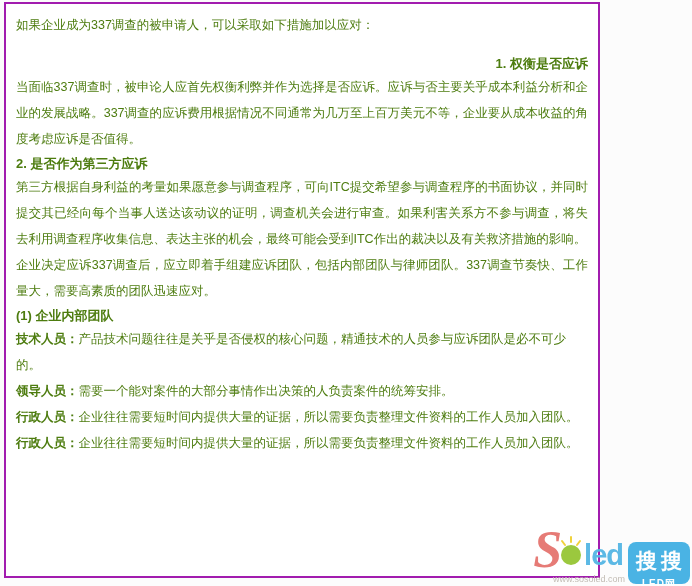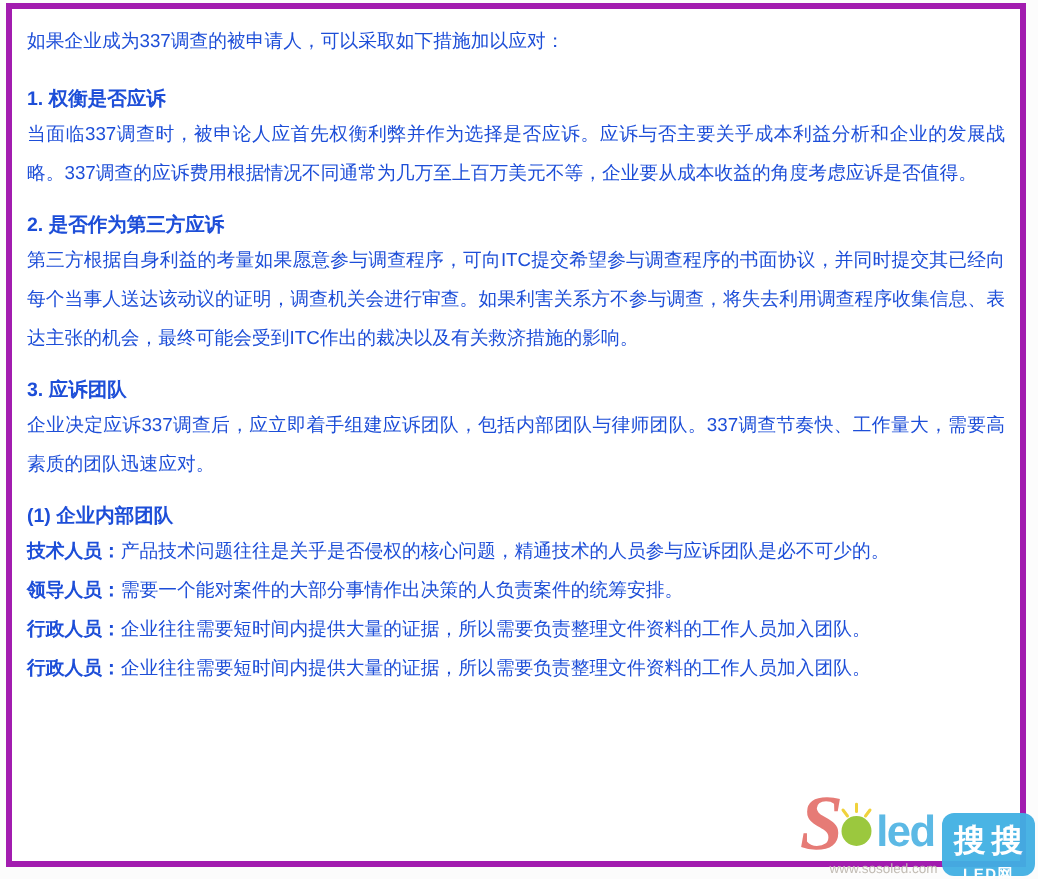--- a/index.html
+++ b/index.html
@@ -12,39 +12,39 @@
   }
   .page {
     position: absolute;
     left: 0; top: 0;
     width: 692px; height: 586px;
     background: #fcfcfc;
   }
   .content-box {
     position: absolute;
     left: 4px; top: 2px;
-    width: 680px; height: 576px;
+    width: 596px; height: 576px;
     background: #ffffff;
-    border: 4px solid #a21caf;
+    border: 2px solid #a21caf;
     padding: 8px 10px 0 10px;
     overflow: hidden;
-    color: #1d4ed8;
+    color: #4d7c0f;
   }
   .intro {
     font-size: 12.5px;
     line-height: 26px;
     margin-bottom: 16px;
   }
   .sec-heading {
     font-size: 13px;
     font-weight: bold;
     line-height: 20px;
-    margin-top: 12px;
+    margin-top: 2px;
   }
-  .sec-heading.first { margin-top: 0; }
+  .sec-heading.first { margin-top: 0; text-align: right; }
   .para {
     font-size: 12.5px;
     line-height: 26px;
     text-align: justify;
   }
   .role-row {
     font-size: 12.5px;
     line-height: 26px;
   }
   .role-label { font-weight: bold; }
@@ -120,21 +120,20 @@
   <div class="content-box">
 
     <p class="intro">如果企业成为337调查的被申请人，可以采取如下措施加以应对：</p>
 
     <h4 class="sec-heading first">1. 权衡是否应诉</h4>
     <p class="para">当面临337调查时，被申论人应首先权衡利弊并作为选择是否应诉。应诉与否主要关乎成本利益分析和企业的发展战略。337调查的应诉费用根据情况不同通常为几万至上百万美元不等，企业要从成本收益的角度考虑应诉是否值得。</p>
 
     <h4 class="sec-heading">2. 是否作为第三方应诉</h4>
     <p class="para">第三方根据自身利益的考量如果愿意参与调查程序，可向ITC提交希望参与调查程序的书面协议，并同时提交其已经向每个当事人送达该动议的证明，调查机关会进行审查。如果利害关系方不参与调查，将失去利用调查程序收集信息、表达主张的机会，最终可能会受到ITC作出的裁决以及有关救济措施的影响。</p>
 
-    <h4 class="sec-heading">3. 应诉团队</h4>
     <p class="para">企业决定应诉337调查后，应立即着手组建应诉团队，包括内部团队与律师团队。337调查节奏快、工作量大，需要高素质的团队迅速应对。</p>
 
     <h4 class="sec-heading">(1) 企业内部团队</h4>
 
     <p class="role-row">
       <span class="role-label">技术人员：</span><span>产品技术问题往往是关乎是否侵权的核心问题，精通技术的人员参与应诉团队是必不可少的。</span>
     </p>
     <p class="role-row">
       <span class="role-label">领导人员：</span><span>需要一个能对案件的大部分事情作出决策的人负责案件的统筹安排。</span>
     </p>

